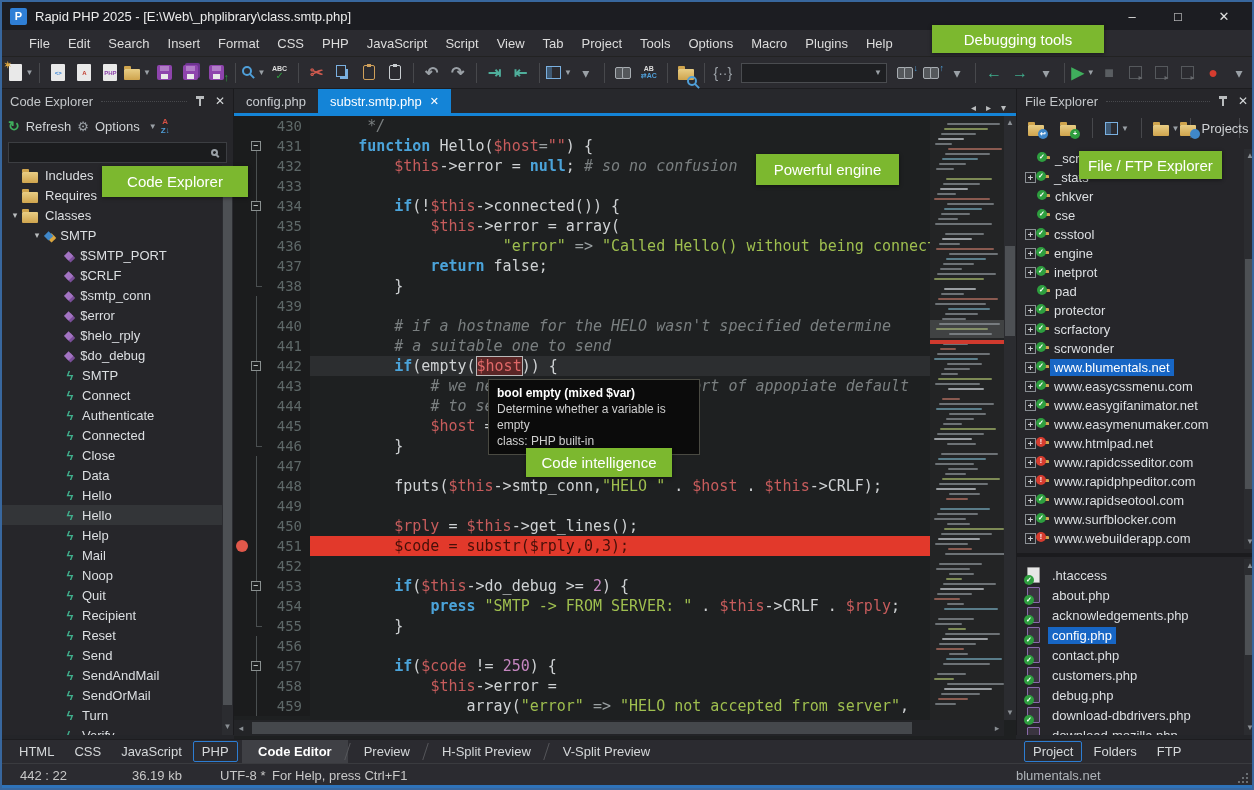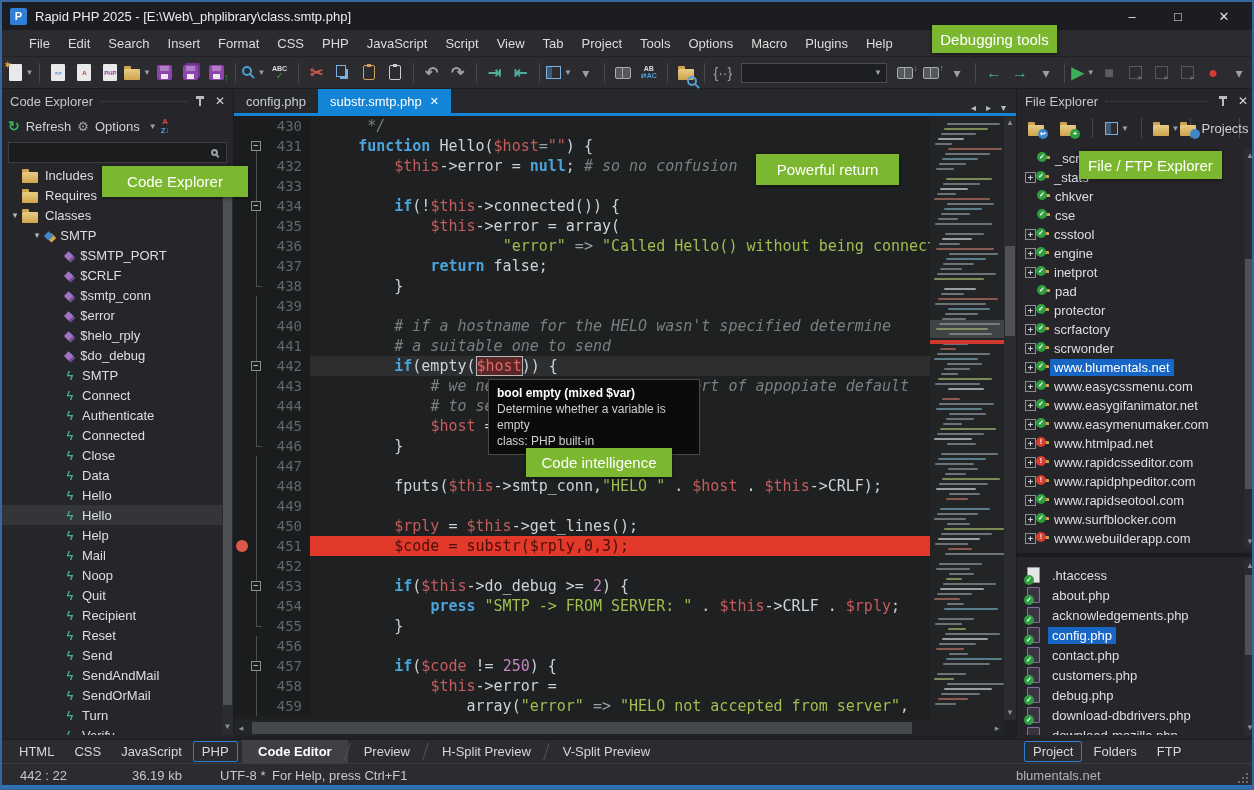--- a/index.html
+++ b/index.html
@@ -1185,30 +1185,30 @@
     <span class="grip"></span>
   </div>
   <div class="bluebottom"></div>
 
   <div class="tooltip">
     <div class="t1">bool empty (mixed $var)</div>
     <div>Determine whether a variable is empty</div>
     <div>class: PHP built-in</div>
   </div>
 
-  <div class="callout" style="left:930px;top:23px;width:125px;height:28px;">
+  <div class="callout" style="left:930px;top:23px;width:172px;height:28px;">
     <span>Debugging tools</span>
       <span class="pt pt-down" style="left:62px;"></span>
   </div>
   <div class="callout" style="left:100px;top:164px;width:146px;height:31px;">
     <span>Code Explorer</span>
       <span class="pt pt-down" style="left:62px;"></span>
   </div>
   <div class="callout" style="left:754px;top:152px;width:143px;height:31px;">
-    <span>Powerful return</span>
+    <span>Powerful engine</span>
       <span class="pt pt-down" style="left:62px;"></span>
   </div>
   <div class="callout" style="left:524px;top:446px;width:146px;height:29px;">
     <span>Code intelligence</span>
       <span class="pt pt-up" style="left:58px;"></span>
   </div>
   <div class="callout" style="left:1077px;top:149px;width:143px;height:28px;">
     <span>File / FTP Explorer</span>
       <span class="pt pt-down" style="left:60px;"></span>
   </div>

